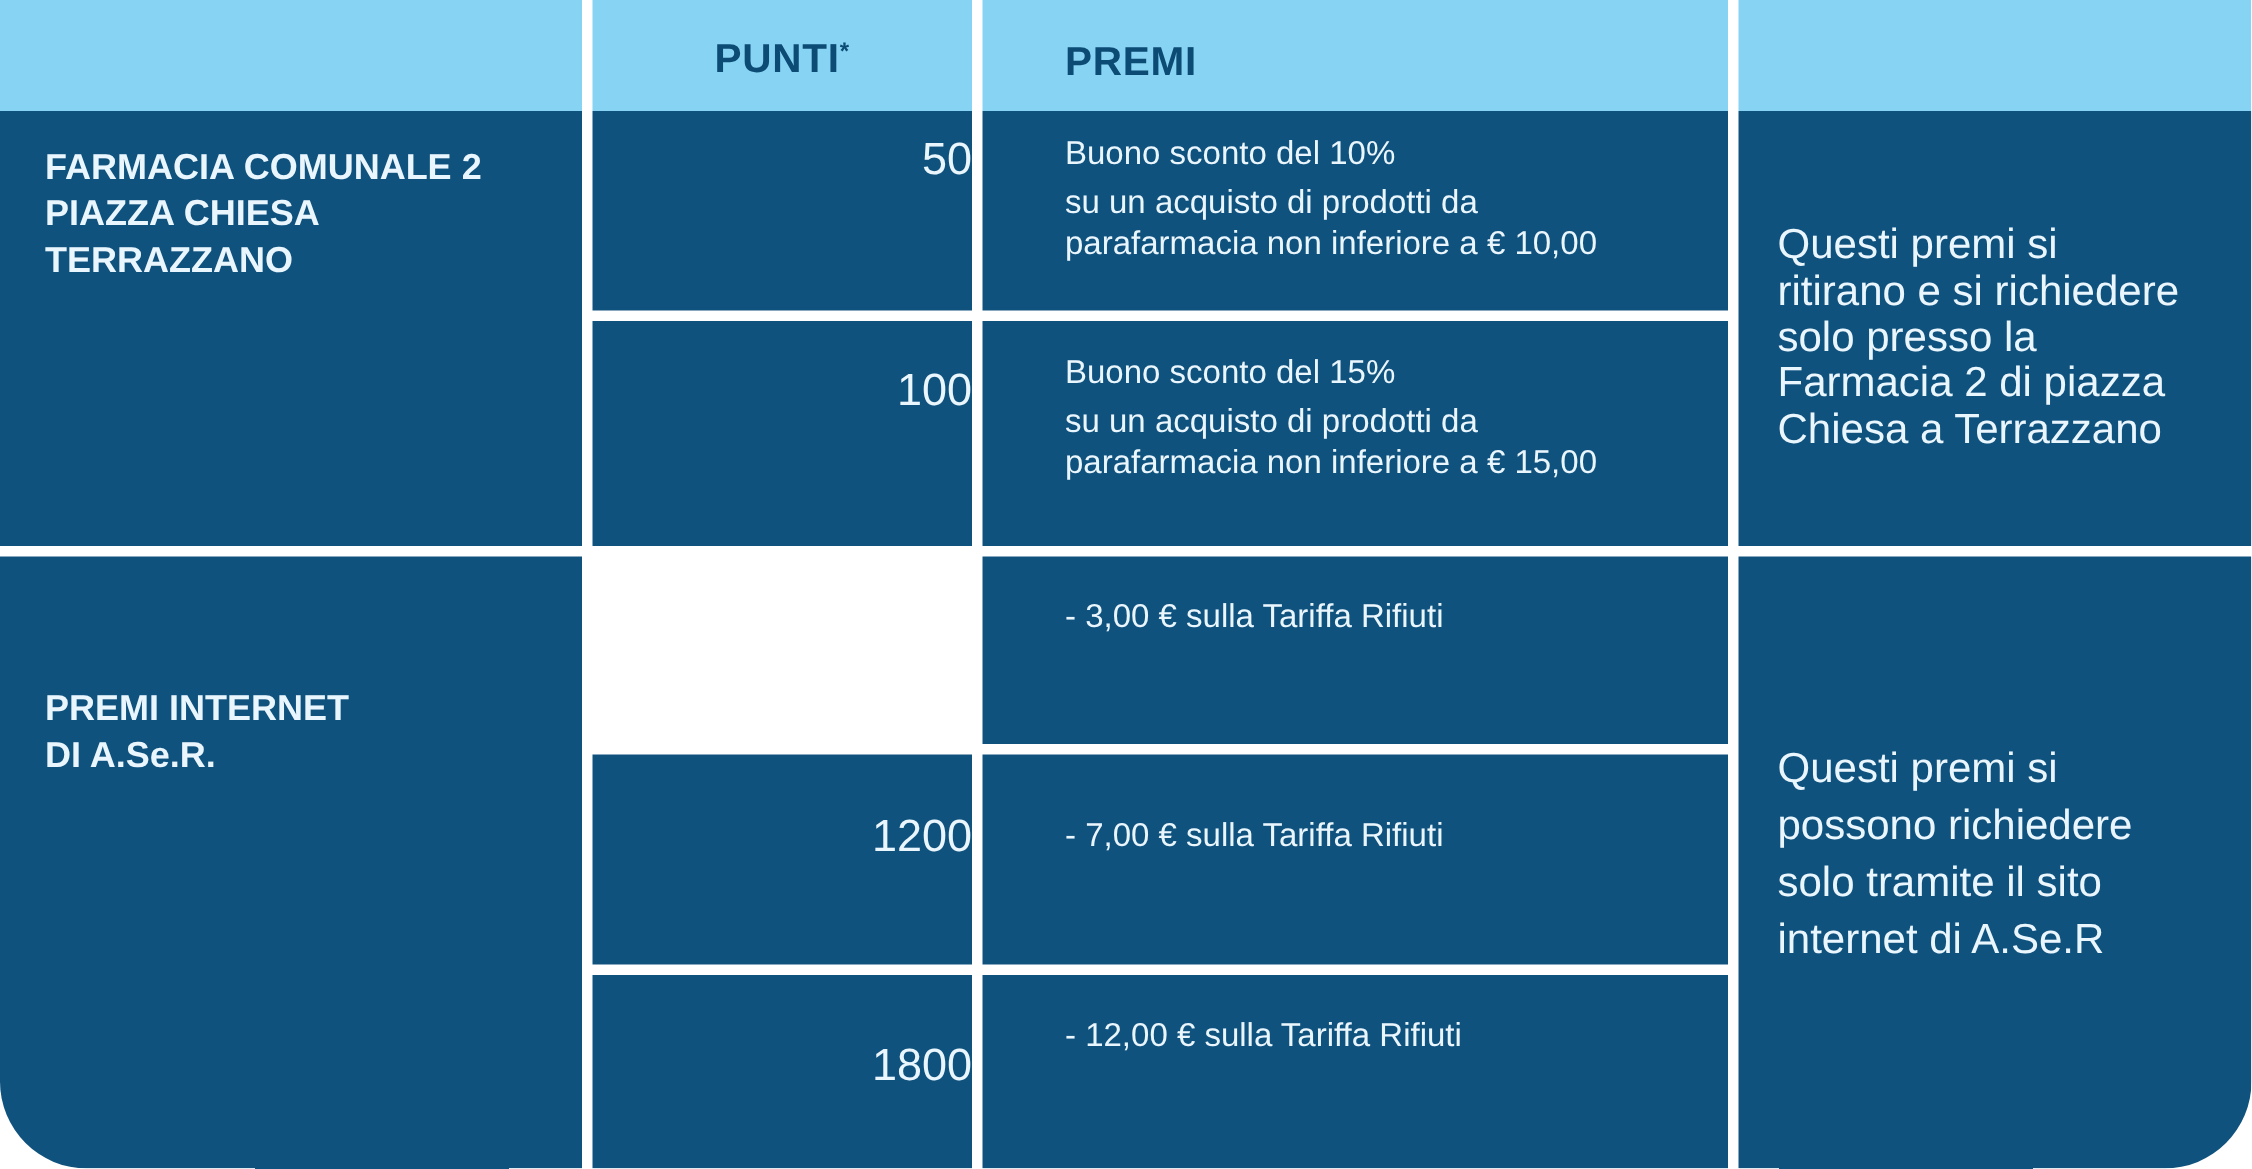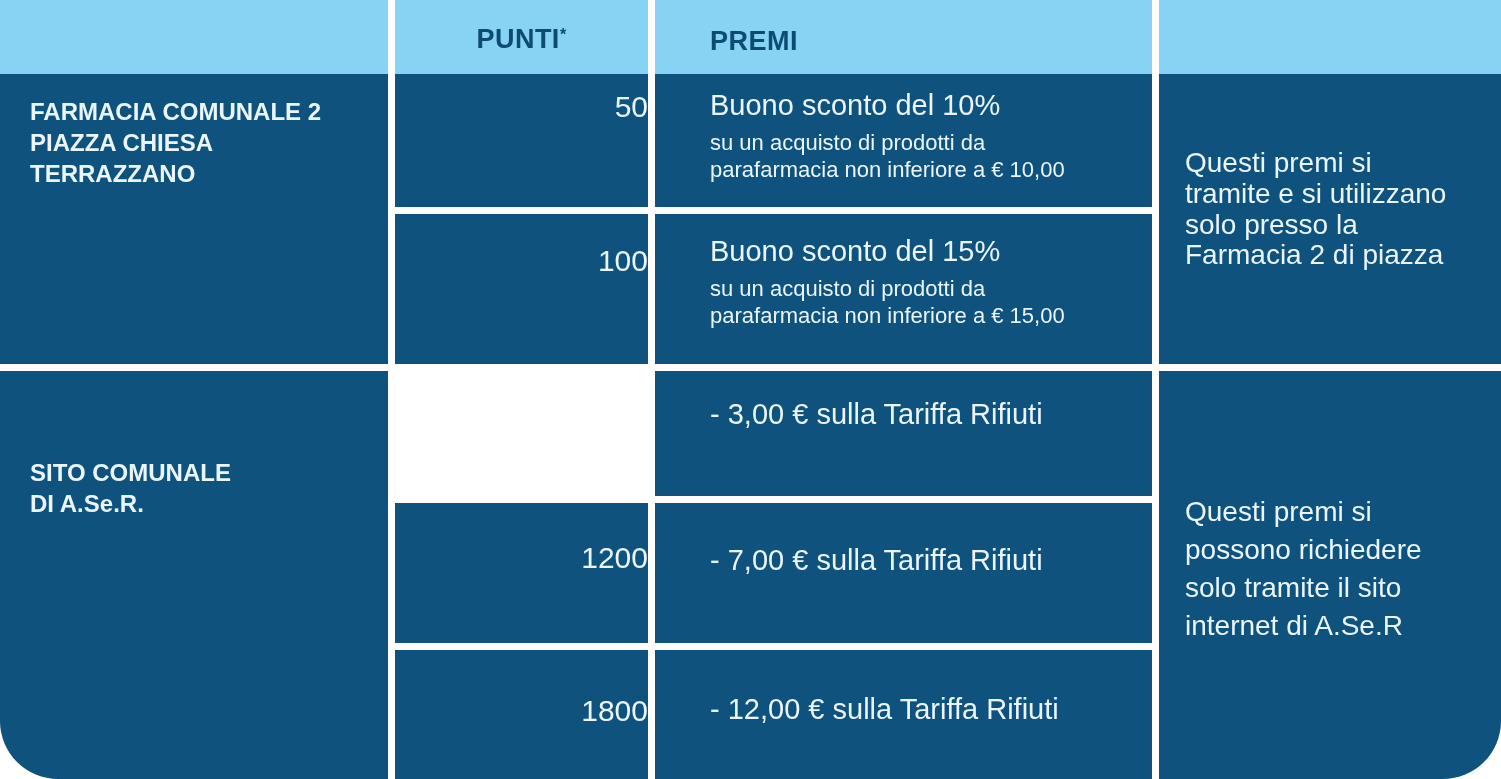--- a/index.html
+++ b/index.html
@@ -48,22 +48,22 @@
   .pts-100  { grid-column: 3; grid-row: 4;  padding-top: 30px; }
   .pts-600  { grid-column: 3; grid-row: 6;  padding-top: 20px; }
   .pts-1200 { grid-column: 3; grid-row: 8;  padding-top: 38px; }
   .pts-1800 { grid-column: 3; grid-row: 10; padding-top: 44px; }
   
   .premi { padding-left: 55px; }
   .premi-50   { grid-column: 5; grid-row: 2;  padding-top: 16px; }
   .premi-100  { grid-column: 5; grid-row: 4;  padding-top: 22px; }
   .premi-600  { grid-column: 5; grid-row: 6;  padding-top: 28px; }
   .premi-1200 { grid-column: 5; grid-row: 8;  padding-top: 42px; }
-  .premi-1800 { grid-column: 5; grid-row: 10; padding-top: 44px; }
-  .premi-title { font-size: 29px; font-weight: 400; line-height: 1.1; white-space: nowrap; }
+  .premi-1800 { grid-column: 5; grid-row: 10; padding-top: 28px; }
+  .premi-title { font-size: 22px; font-weight: 400; line-height: 1.1; white-space: nowrap; }
   .premi-detail { margin-top: 7px; }
   .premi-detail-line { font-size: 22px; font-weight: 400; line-height: 1.24; white-space: nowrap; }
 </style>
 </head>
 <body>
 
 <div class="rewards-table">
 
   <div class="hcell h-blank1"></div>
   <div class="hcell h-punti">
@@ -98,27 +98,28 @@
   <div class="cell premi premi-100">
     <div class="premi-title">Buono sconto del 15%</div>
     <div class="premi-detail">
       <div class="premi-detail-line">su un acquisto di prodotti da</div>
       <div class="premi-detail-line">parafarmacia non inferiore a € 15,00</div>
     </div>
   </div>
 
   <div class="cell note-1">
     <div class="note-line">Questi premi si</div>
-    <div class="note-line">tramite e si utilizzano</div>
+    <div class="note-line">ritirano e si richiedere</div>
     <div class="note-line">solo presso la</div>
     <div class="note-line">Farmacia 2 di piazza</div>
+    <div class="note-line">Chiesa a Terrazzano</div>
   </div>
 
   <div class="cell cat-2">
-    <div class="cat-line">SITO COMUNALE</div>
+    <div class="cat-line">PREMI INTERNET</div>
     <div class="cat-line">DI A.Se.R.</div>
   </div>
 
   <div class="cell premi premi-600">
     <div class="premi-title">- 3,00 € sulla Tariffa Rifiuti</div>
   </div>
 
   <div class="cell pts pts-1200">
     <span>1200</span>
   </div>

